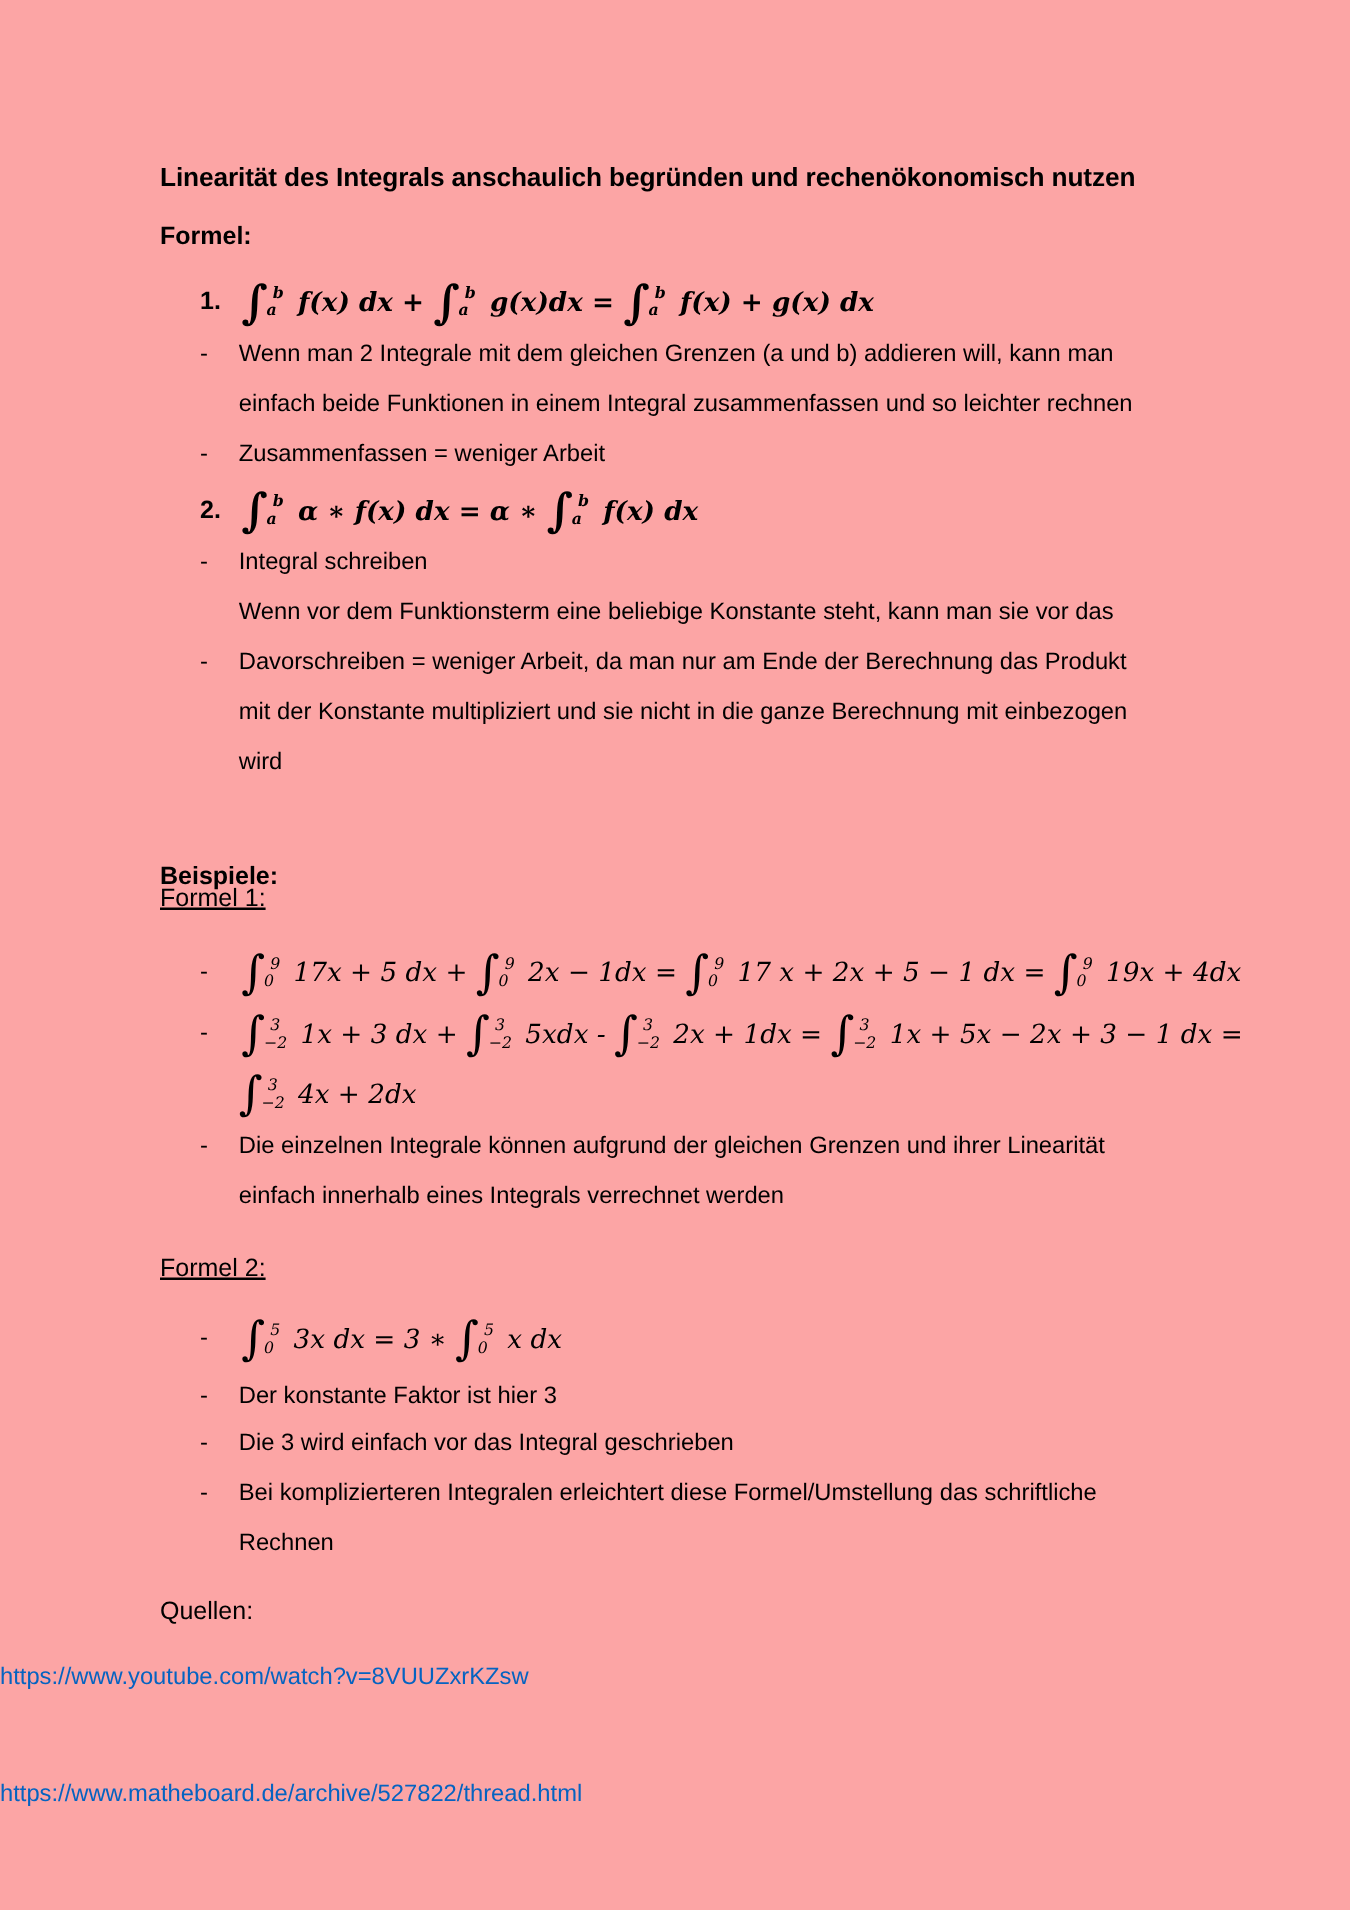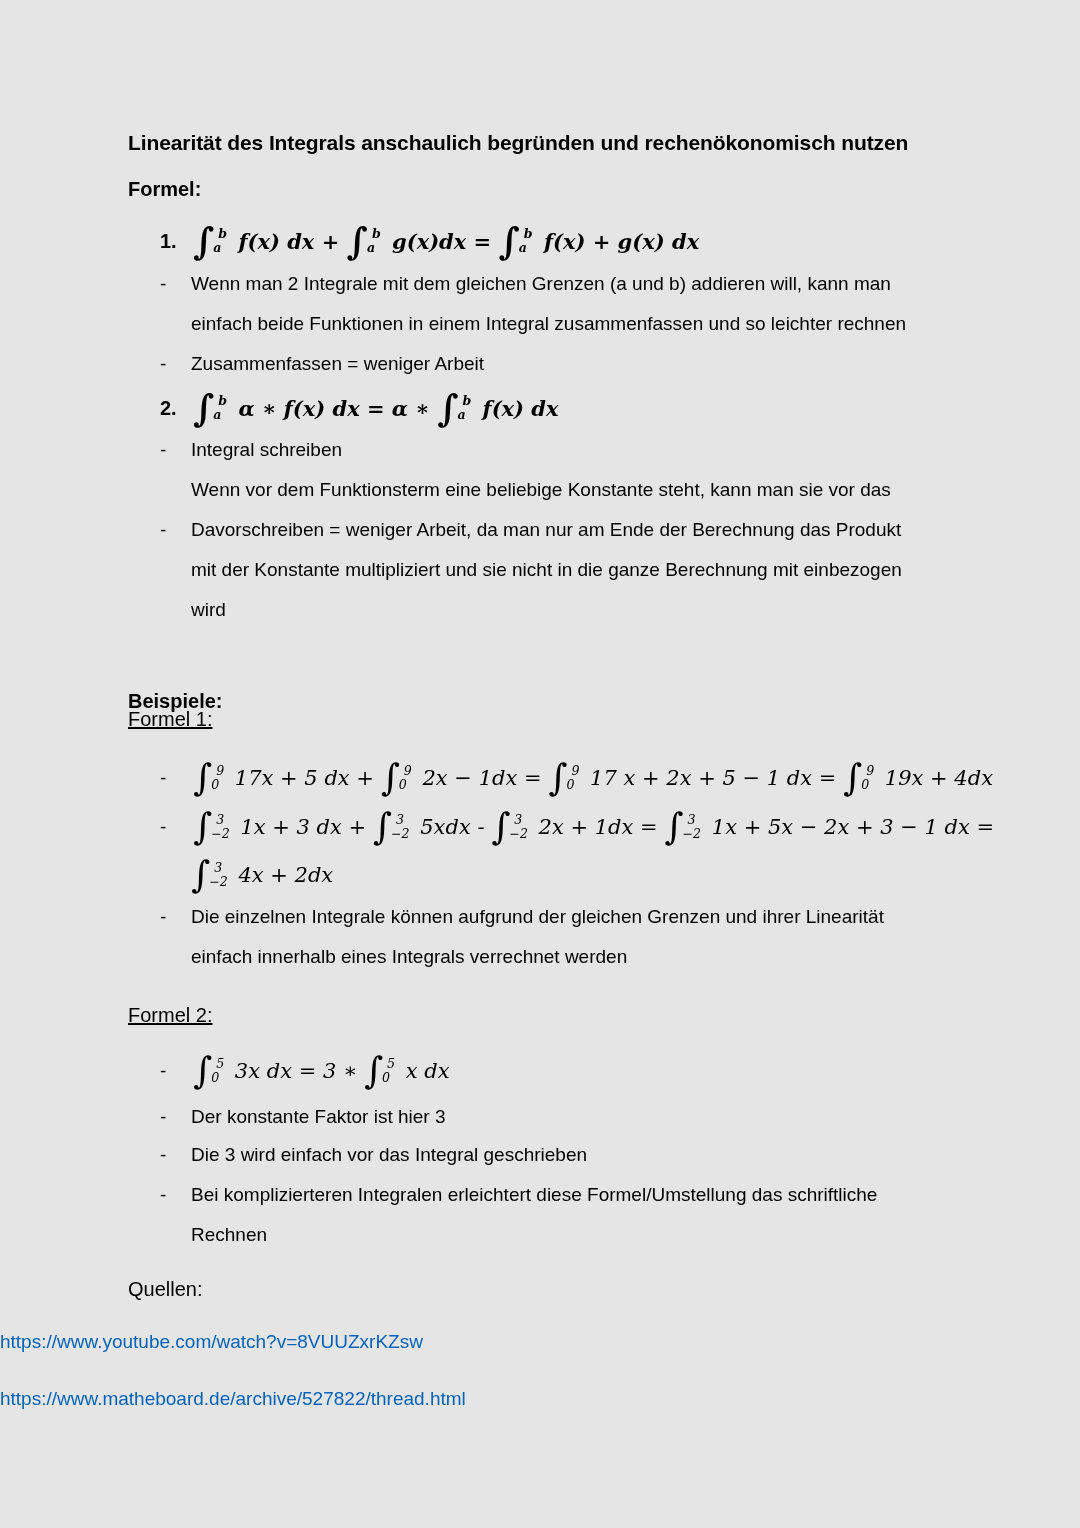--- a/index.html
+++ b/index.html
@@ -65,21 +65,21 @@
   .b-b6       { top:1097px; }
   .b-b7       { top:1135px; }
   .b-b8       { top:1175px; }
   .b-quellen  { top:1276px; }
   .b-link1    { top:1329px; }
   .b-link2    { top:1386px; }
 </style>
 </head>
 <body>
 
-<div class="page" style="background: #e5e5e5; color: rgb(0, 0, 0);">
+<div class="page" style="background: #fca5a5; color: rgb(0, 0, 0);">
 
   <div class="abs title">Linearität des Integrals anschaulich begründen und rechenökonomisch nutzen</div>
 
   <div class="abs heading b-formel">Formel:</div>
 
   <div class="abs num-item b-item1">
     <span class="num">1.</span>
     <span class="formula bold"><span class="int"><span class="int-glyph">∫</span><span class="int-lims"><span class="int-up">b</span><span class="int-lo">a</span></span></span><span class="mtext"> f(x) dx + </span><span class="int"><span class="int-glyph">∫</span><span class="int-lims"><span class="int-up">b</span><span class="int-lo">a</span></span></span><span class="mtext"> g(x)dx = </span><span class="int"><span class="int-glyph">∫</span><span class="int-lims"><span class="int-up">b</span><span class="int-lo">a</span></span></span><span class="mtext"> f(x) + g(x) dx</span></span>
   </div>
 
@@ -172,15 +172,15 @@
     <div class="lines">
       <div>Bei komplizierteren Integralen erleichtert diese Formel/Umstellung das schriftliche</div>
       <div>Rechnen</div>
     </div>
   </div>
 
   <div class="abs plain-head b-quellen">Quellen:</div>
 
   <a class="abs link b-link1" style="color: rgb(5, 99, 193);">https://www.youtube.com/watch?v=8VUUZxrKZsw</a>
 
-  <a class="abs link b-link2" style="color: rgb(5, 99, 193);">https://www.matheboard.de/archive/527822/thread.html</a>
+  <a class="abs link b-link2" style="color: rgb(5, 99, 193); margin-top: 37px;">https://www.matheboard.de/archive/527822/thread.html</a>
 
 </div>
 
 </body></html>

